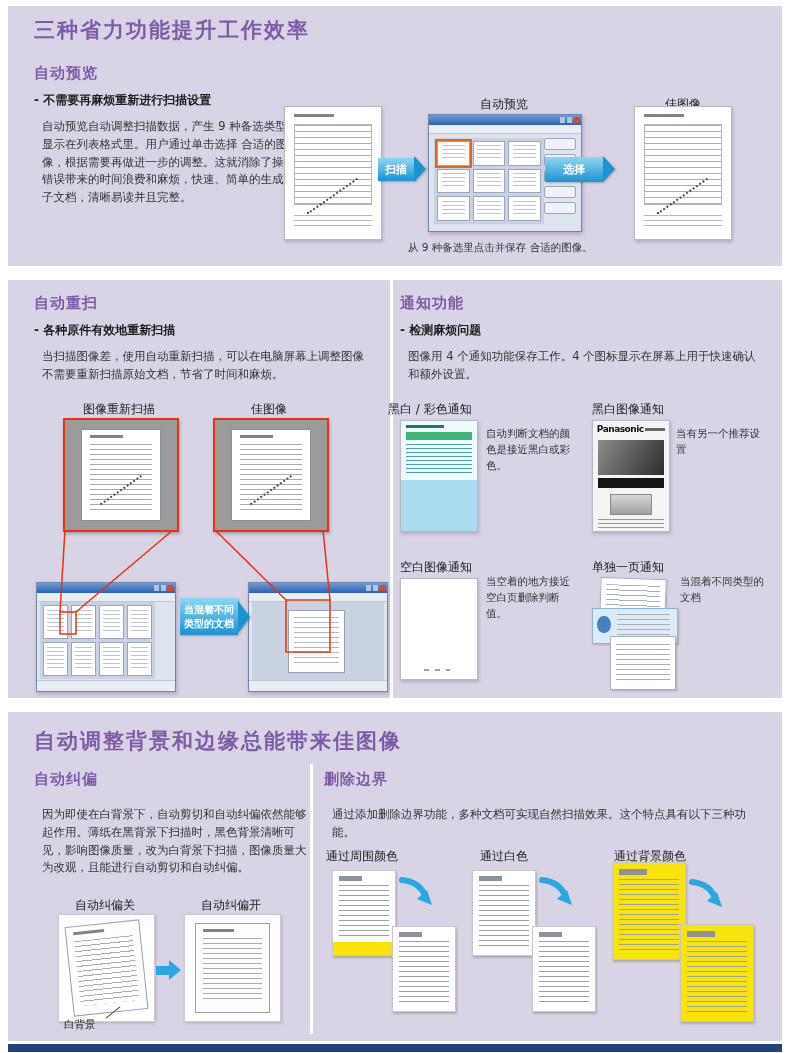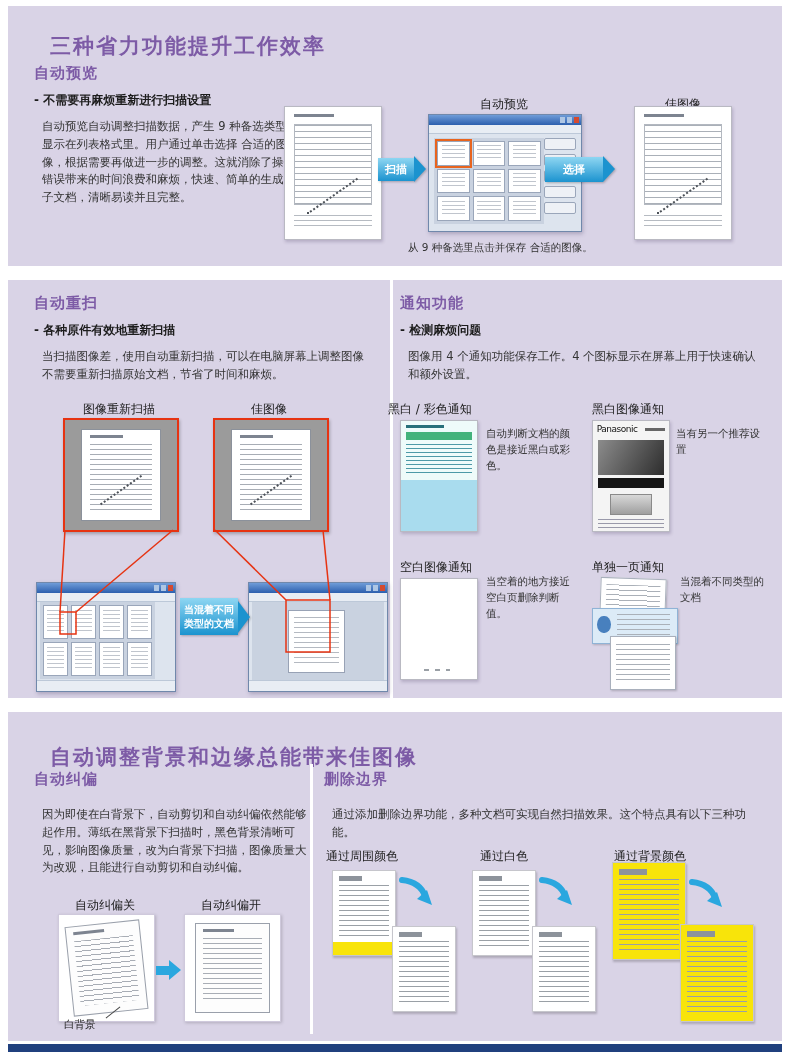--- a/index.html
+++ b/index.html
@@ -1,18 +1,18 @@
 <!DOCTYPE html>
 <html><head>
 <meta charset="utf-8">
 <style>
   html,body{margin:0;padding:0;background:#fff;}
   .page{position:relative;width:790px;height:1053px;background:#fff;font-family:"DejaVu Sans","Liberation Sans",sans-serif;overflow:hidden;}
   .panel{position:absolute;background:#d9d3e6;}
-  .big-title{position:absolute;color:#7d5ba6;font-size:21px;font-weight:bold;letter-spacing:2px;margin:16px;}
+  .big-title{position:absolute;color:#7d5ba6;font-size:21px;font-weight:bold;letter-spacing:2px;margin:0;}
   .f-head{position:absolute;color:#7d5ba6;font-size:15px;font-weight:bold;letter-spacing:1px;margin:0;}
   .f-sub{position:absolute;color:#1c1c1c;font-size:12px;font-weight:bold;text-align:right;}
   .f-body{position:absolute;color:#333;font-size:11.5px;line-height:1.55;margin:8px;}
   .img-label{position:absolute;color:#1c1c1c;font-size:12px;text-align:center;}
   .small-desc{position:absolute;color:#333;font-size:10.5px;line-height:1.5;}
   .tiny-label{position:absolute;color:#1c1c1c;font-size:10.5px;}
   .vdiv{position:absolute;background:#fff;width:3px;}
   .footer-bar{position:absolute;left:8px;top:1044px;width:774px;height:8px;background:#20407e;}
 
   .doc{position:absolute;background:#fff;border:1px solid #b9b9c2;box-shadow:1px 2px 3px rgba(70,60,100,.25);}
@@ -52,21 +52,21 @@
 
   .overlay{position:absolute;left:0;top:0;pointer-events:none;z-index:6;}
 
   .doc-teal{background:#eefbfa;}
   .teal-head{position:absolute;left:7%;top:4%;width:50%;height:3px;background:#27707a;}
   .teal-band{position:absolute;left:7%;right:7%;top:10%;height:7%;background:#43b37c;}
   .teal-lines{position:absolute;left:7%;right:7%;top:21%;height:28%;background:repeating-linear-gradient(to bottom,#4d9aa8 0 1px,transparent 1px 4px);}
   .teal-bottom{position:absolute;left:0;right:0;bottom:0;height:46%;background:#a9dcee;}
 
   .doc-pana{background:#f4f4f4;}
-  .pana-brand{position:absolute;left:5%;top:3%;font-size:9px;font-weight:normal;color:#101010;letter-spacing:-0.5px;}
+  .pana-brand{position:absolute;left:5%;top:3%;font-size:9px;font-weight:bold;color:#101010;letter-spacing:-0.5px;}
   .pana-model{position:absolute;right:5%;top:6%;width:26%;height:3px;background:#666;}
   .pana-photo{position:absolute;left:6%;right:6%;top:17%;height:32%;background:linear-gradient(120deg,#8c8c8c,#2d2d2d);}
   .pana-strip{position:absolute;left:6%;right:6%;top:52%;height:9%;background:#151515;}
   .pana-product{position:absolute;left:22%;right:22%;top:66%;height:18%;background:linear-gradient(#d8d8d8,#9f9f9f);border:1px solid #8a8a8a;}
   .pana-lines{position:absolute;left:6%;right:6%;bottom:3%;height:8%;background:repeating-linear-gradient(to bottom,#99a 0 1px,transparent 1px 4px);}
 
   .blank-marks{position:absolute;left:30%;bottom:8%;width:34%;height:2px;background:repeating-linear-gradient(to right,#9aa0a6 0 5px,transparent 5px 11px);}
 
   .st{position:absolute;background:#fff;border:1px solid #a9b0bc;box-shadow:1px 1px 2px rgba(0,0,0,.2);}
   .st-lines{position:absolute;left:8%;right:8%;top:14%;bottom:12%;background:repeating-linear-gradient(to bottom,#aab0b8 0 1px,transparent 1px 5px);}

